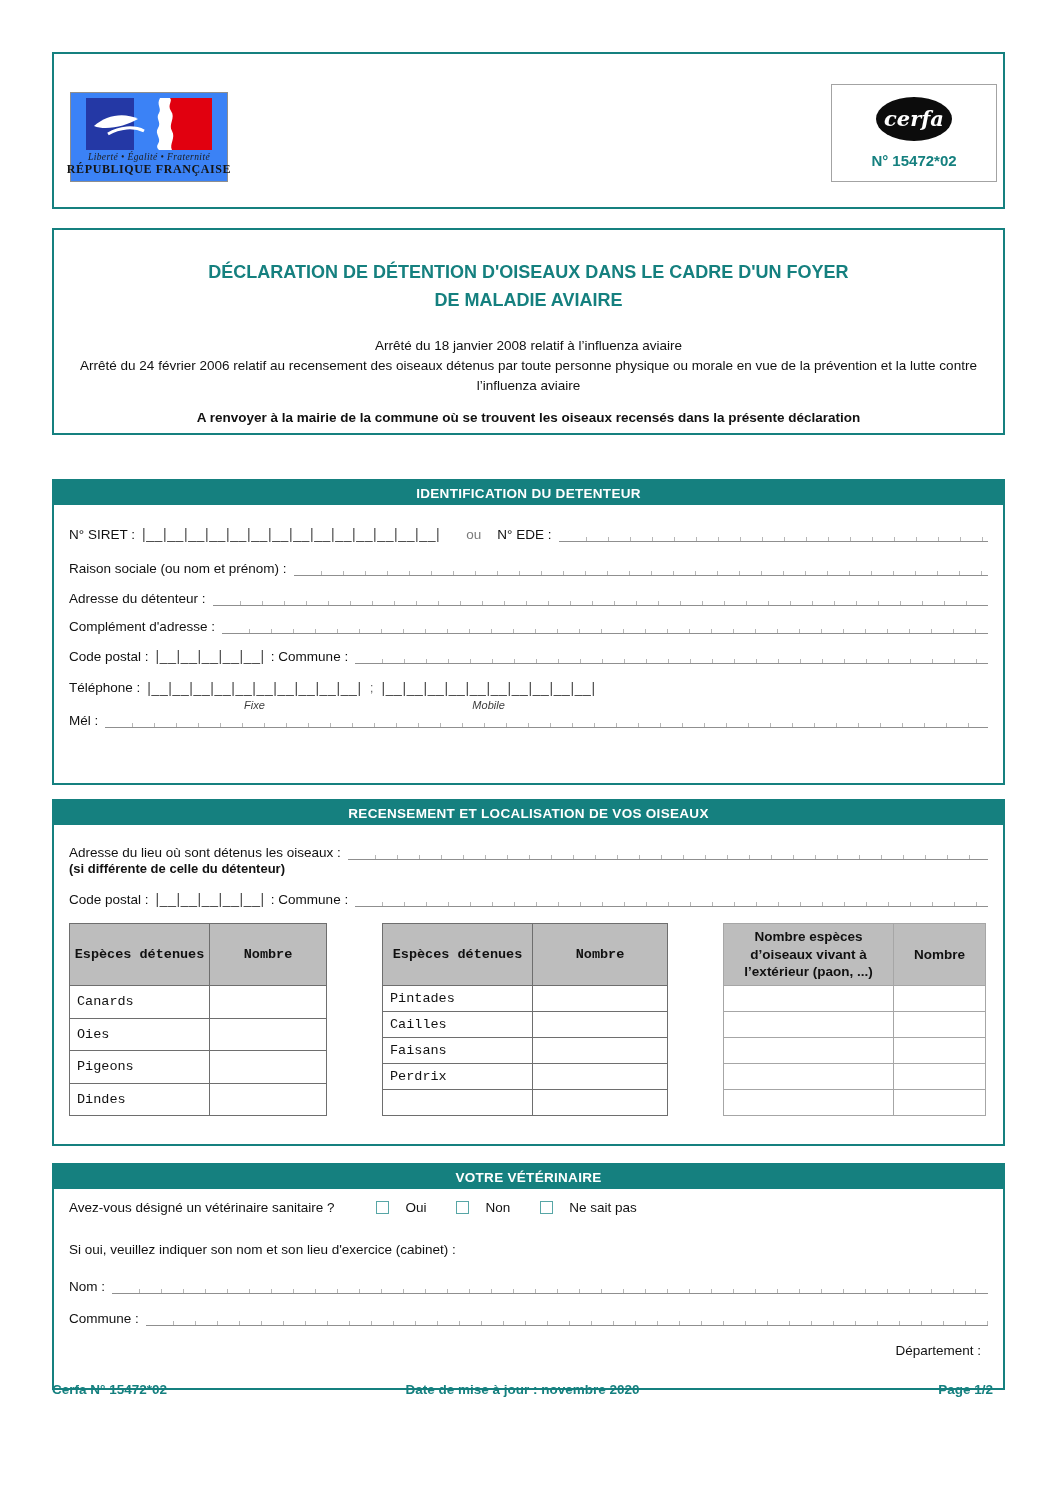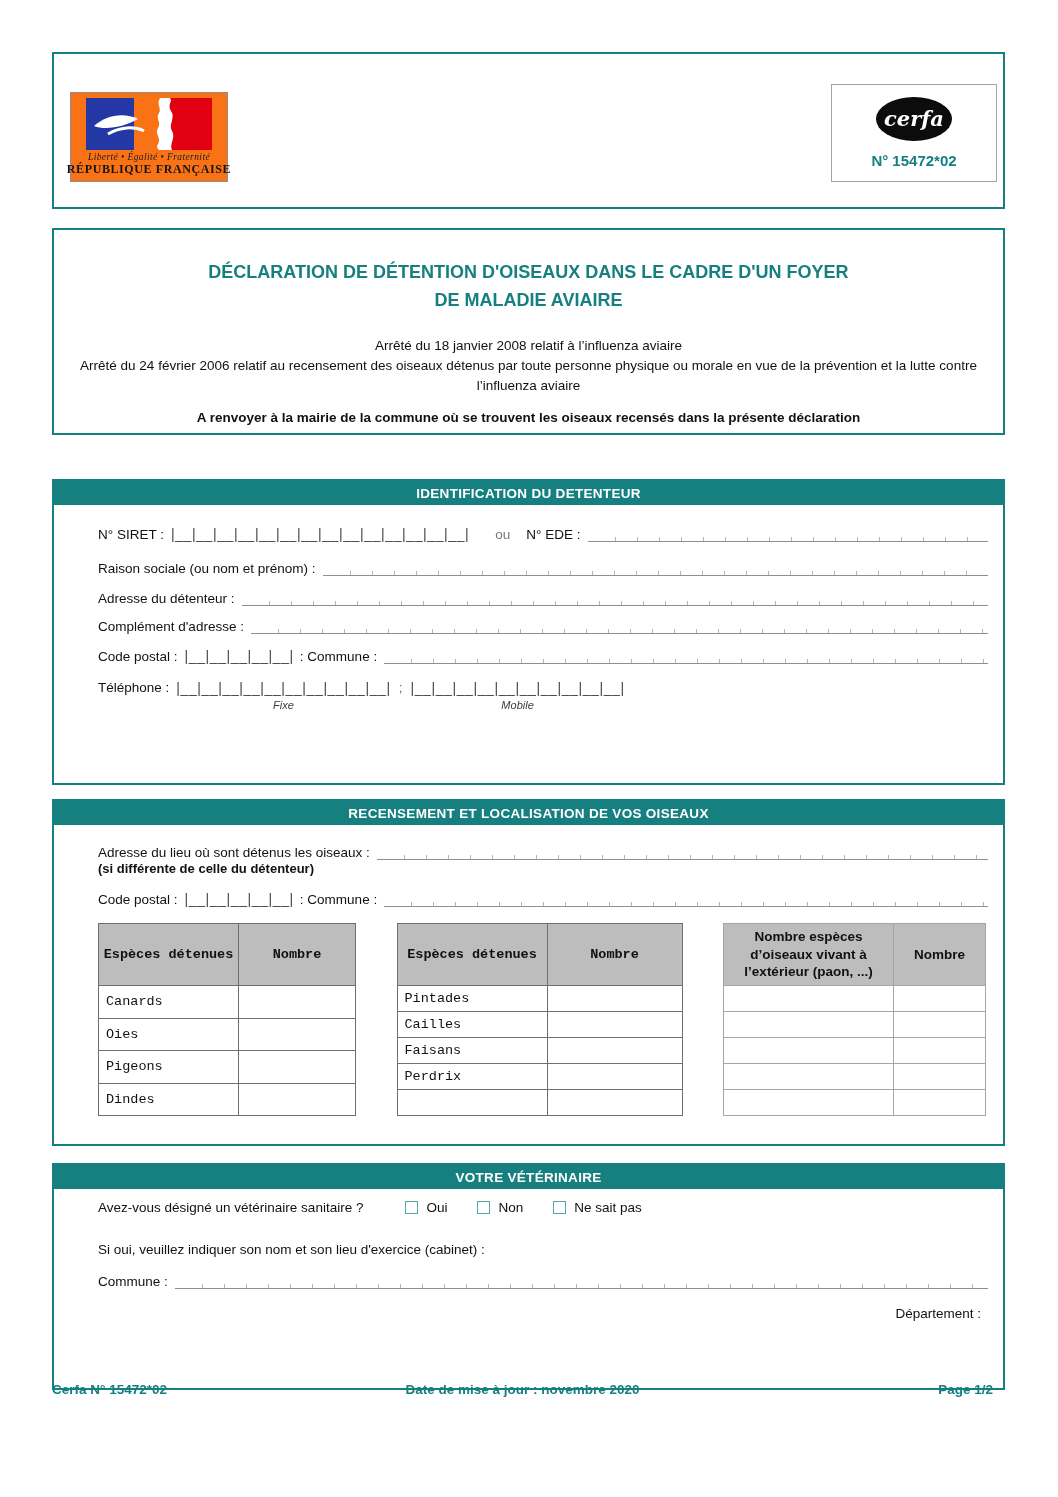--- a/index.html
+++ b/index.html
@@ -13,21 +13,21 @@
     --flag-red:#e1000f;
   }
   *{box-sizing:border-box;margin:0;padding:0;}
   body{background:#fff;font-family:"Liberation Sans","DejaVu Sans",sans-serif;color:#111;}
   .page{position:relative;width:1058px;height:1497px;background:#fff;overflow:hidden;}
   .tbox{position:absolute;left:52px;width:953px;border:2px solid var(--teal);background:#fff;}
 
   
   .header-box{top:52px;height:157px;}
   .rf-box{position:absolute;left:16px;top:38px;width:158px;height:90px;border:1px solid #8e8e8e;
-          display:flex;flex-direction:column;align-items:center;padding-top:5px;background:#f97316;}
+          display:flex;flex-direction:column;align-items:center;padding-top:5px;background:#3b82f6;}
   .rf-flag{display:block;}
   .rf-motto{font-family:"Liberation Serif","DejaVu Serif",serif;font-style:italic;font-size:9.5px;
             color:#1c1c1c;margin-top:2px;letter-spacing:.4px;white-space:nowrap;}
   .rf-republic{font-family:"Liberation Serif","DejaVu Serif",serif;font-weight:bold;font-size:12px;
             color:#151515;letter-spacing:.6px;white-space:nowrap;font-variant:small-caps;}
   .cerfa-box{position:absolute;right:6px;top:30px;width:166px;height:98px;border:1px solid #a3a3a3;
             display:flex;flex-direction:column;align-items:center;justify-content:center;gap:11px;background:#fff;}
   .cerfa-ellipse{width:76px;height:44px;background:#0c0c0c;border-radius:50%;
             display:flex;align-items:center;justify-content:center;}
   .cerfa-ellipse span{color:#fff;font-family:"DejaVu Serif","Liberation Serif",serif;
@@ -37,21 +37,21 @@
   
   .title-box{top:228px;height:207px;text-align:center;}
   .form-title{margin-top:29px;color:var(--teal);font-weight:bold;font-size:18px;line-height:1.55;}
   .subtitle{margin-top:21px;font-size:13.5px;line-height:1.5;color:#111;}
   .subtitle .wrap{max-width:905px;margin:0 auto;}
   .notice{margin-top:13px;font-weight:bold;font-size:13.5px;color:#111;}
 
   
   .section-bar{height:24px;background:var(--teal);color:#fff;font-weight:bold;font-size:13.5px;
             display:flex;align-items:center;justify-content:center;letter-spacing:.3px;}
-  .section-body{padding:0 15px 0 15px;font-size:13.5px;margin-left:29px;}
+  .section-body{padding:0 15px 0 15px;font-size:13.5px;}
   .row{display:flex;align-items:flex-end;}
   .lbl{white-space:nowrap;padding-right:7px;}
   .bold{font-weight:bold;}
   .uline{flex:1;border-bottom:1.5px solid var(--line);height:15px;position:relative;}
   .uline::before{content:"";position:absolute;left:6px;right:0;bottom:0;height:4px;
             background:repeating-linear-gradient(to right,transparent 0 21px,rgba(110,110,110,.5) 21px 22px);}
   .cells{white-space:nowrap;color:#454545;font-size:14px;letter-spacing:.6px;}
   .ou{color:#7a7a7a;margin:0 16px 0 26px;}
   .tel-group{display:flex;flex-direction:column;align-items:center;}
   .tel-sub{font-style:italic;font-size:11px;color:#3c3c3c;margin-top:3px;}
@@ -70,21 +70,21 @@
   table.t1,table.t2{color:#111;}
   table.t1 th,table.t1 td,table.t2 th,table.t2 td{border:1px solid var(--tbl-border);font-family:Liberation Mono, monospace;}
   table.t3 th,table.t3 td{border:1px solid var(--tbl-border-light);}
   table.t1{width:257px;} .t1 .c1{width:140px;} .t1 .c2{width:117px;}
   table.t2{width:285px;} .t2 .c1{width:150px;} .t2 .c2{width:135px;}
   table.t3{width:262px;} .t3 .c1{width:170px;} .t3 .c2{width:92px;}
 
   
   .checkbox{display:inline-block;width:13px;height:13px;border:1px solid #57a6a6;background:#fff;
             vertical-align:middle;}
-  .opt{display:flex;align-items:center;gap:8px;margin-right:30px;}
+  .opt{display:flex;align-items:center;gap:16px;margin-right:30px;}
   .question-row{display:flex;align-items:center;margin-top:11px;}
   .question-row .q{margin-right:42px;}
 
   
   .footer{position:absolute;left:52px;top:1382px;width:953px;display:flex;align-items:baseline;
             color:var(--teal);font-weight:bold;font-size:13.5px;}
   .footer .fl{flex:1;text-align:left;}
   .footer .fc{flex:1.3;text-align:center;}
   .footer .fr{flex:1;text-align:right;padding-right:12px;}
 </style>
@@ -159,20 +159,24 @@
         <span class="tel-group">
           <span class="cells">|__|__|__|__|__|__|__|__|__|__|</span>
           <span class="tel-sub">Fixe</span>
         </span>
         <span class="tel-sep">;</span>
         <span class="tel-group">
           <span class="cells">|__|__|__|__|__|__|__|__|__|__|</span>
           <span class="tel-sub">Mobile</span>
         </span>
       </div>
+      <div class="row" style="margin-top:2px;">
+        <span class="lbl">Mél :</span>
+        <span class="uline"></span>
+      </div>
     </div>
   </div>
 
   <div class="tbox section recense-box">
     <div class="section-bar">RECENSEMENT ET LOCALISATION DE VOS OISEAUX</div>
     <div class="section-body">
       <div class="row" style="margin-top:20px;justify-content:flex-end;">
         <span class="lbl">Adresse du lieu où sont détenus les oiseaux  :</span>
         <span class="uline"></span>
       </div>
@@ -295,20 +299,24 @@
           <span>Non</span>
         </span>
         <span class="opt">
           <span class="checkbox"></span>
           <span>Ne sait pas</span>
         </span>
       </div>
       <div class="row" style="margin-top:27px;">
         <span>Si oui, veuillez indiquer son nom et son lieu d'exercice (cabinet) :</span>
       </div>
+      <div class="row" style="margin-top:22px;">
+        <span class="lbl">Nom :</span>
+        <span class="uline"></span>
+      </div>
       <div class="row" style="margin-top:17px;">
         <span class="lbl">Commune :</span>
         <span class="uline"></span>
       </div>
       <div class="row" style="margin-top:17px;flex-direction:column;">
         <span class="lbl">Département :</span>
         <span class="uline"></span>
       </div>
     </div>
   </div>

